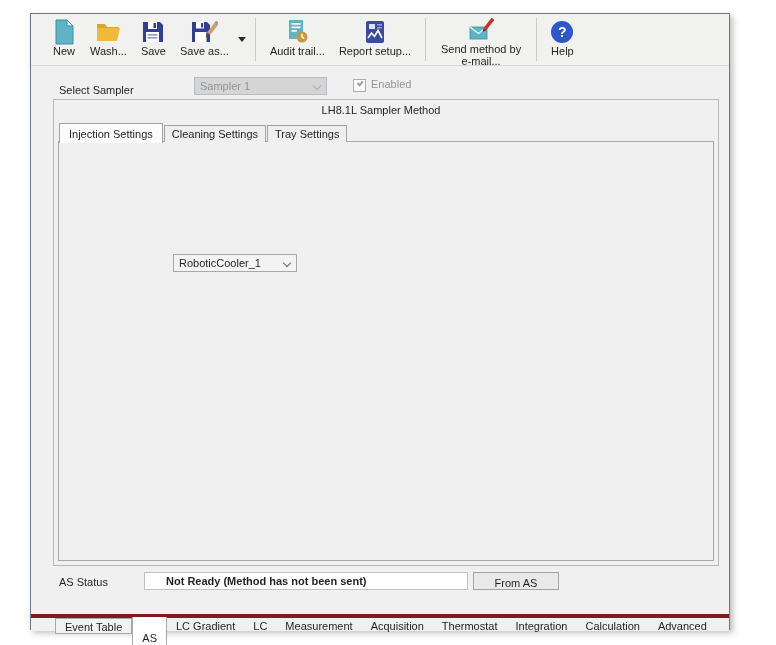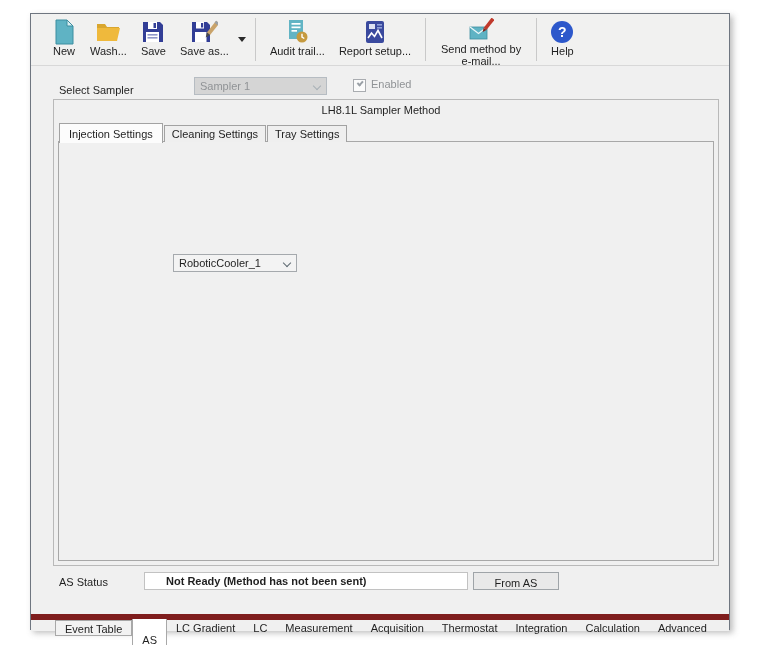--- a/index.html
+++ b/index.html
@@ -54,21 +54,21 @@
     display:flex; align-items:flex-end; z-index:3; }
   .tab-top { height:17px; padding:2px 7px 0; border:1px solid #a2a2a2;
     border-bottom:none; background:#efefef; margin-right:1px; white-space:nowrap; }
   .tab-top.active { height:20px; padding:4px 9px 0; background:#fcfcfc;
     margin-bottom:-1px; }
   .tab-pane { position:absolute; left:27px; top:127px; width:656px; height:420px;
     border:1px solid #a8a8a8; background:#f0f0f0; z-index:1; }
 
   
   .bottom-tabs { position:absolute; left:0; right:0; top:600px; height:17px;
-    border-top:6px solid #7f1d1d; background:#f0f0f0; display:flex;
+    border-top:4px solid #7f1d1d; background:#f0f0f0; display:flex;
     align-items:flex-start; padding-left:24px; z-index:2; }
   .btab { padding:2px 9px 0; white-space:nowrap; height:16px; }
   .btab.boxed { border:1px solid #a8a8a8; background:#f2f2f2; margin-top:0; }
   .btab.active { background:#ffffff; border-left:1px solid #a8a8a8;
     border-right:1px solid #a8a8a8; margin-top:-1px; padding-top:15px; height:33px; }
 
   .note { position:absolute; white-space:nowrap; }
   .status-box { position:absolute; background:#ffffff; border:1px solid #c2c2c2;
     display:flex; align-items:center; padding:0 21px; font-weight:bold; }
   svg { display:block; }

